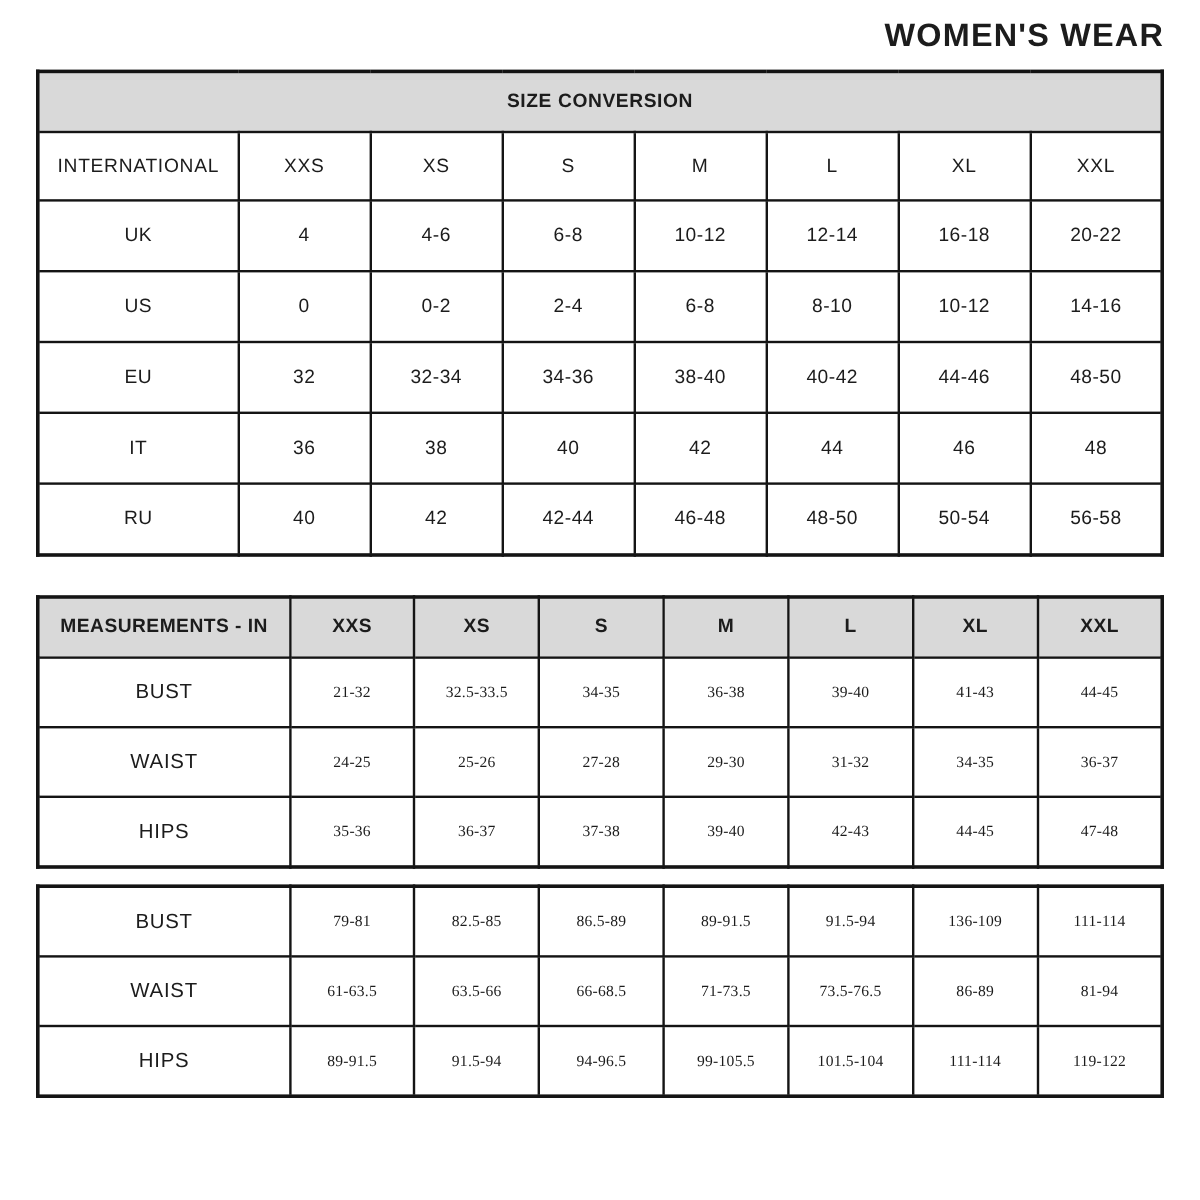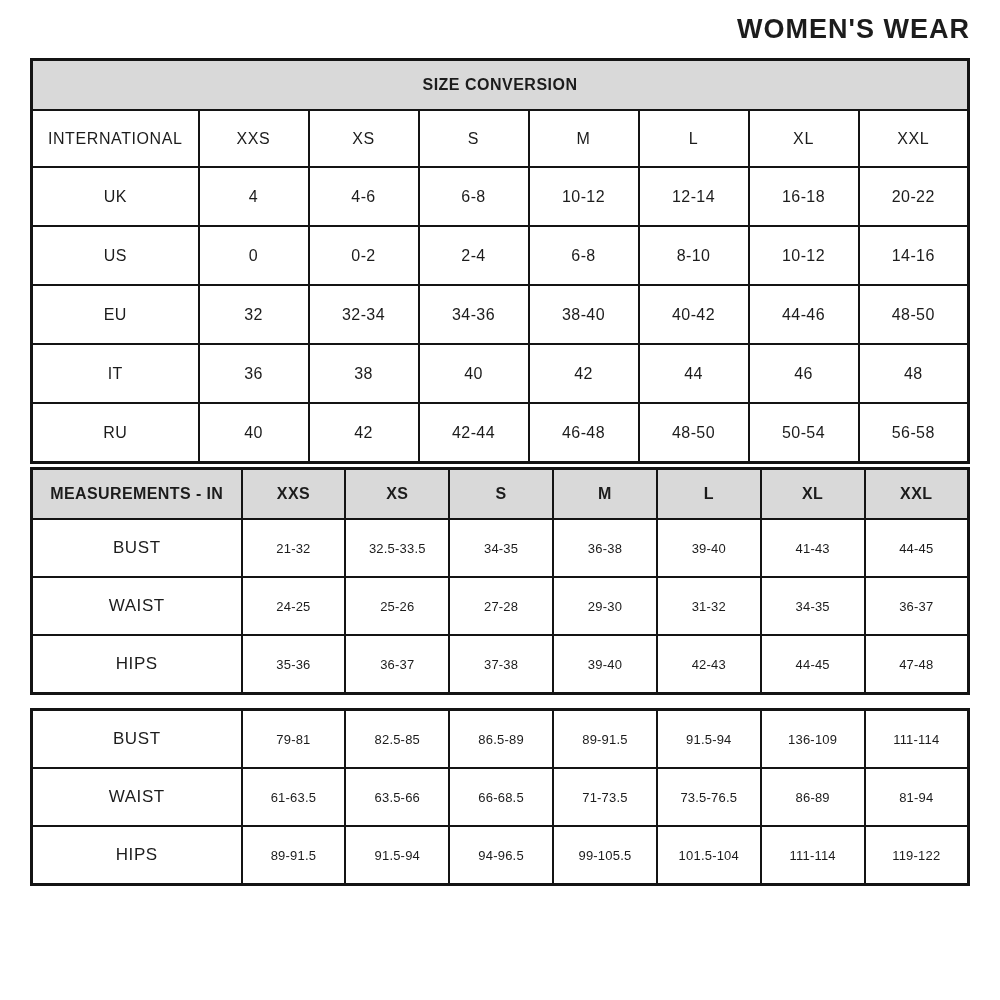--- a/index.html
+++ b/index.html
@@ -33,41 +33,41 @@
     background: #ffffff;
   }
   td {
     border: 2px solid #141414;
     text-align: center;
     vertical-align: middle;
     overflow: hidden;
     white-space: nowrap;
   }
   
-  .t1 { margin-bottom: 3px; }
+  .t1 { margin-bottom: 32px; }
   .t1 .caption-cell {
     height: 46px;
     background: #d9d9d9;
     font-weight: 700;
     font-size: 16px;
     letter-spacing: 0.5px;
   }
   .t1 .hdr-cell { height: 53px; font-size: 16px; letter-spacing: 0.6px; }
   .t1 .data-cell, .t1 .label-cell { height: 55px; font-size: 16px; letter-spacing: 0.4px; }
   
   .tm { margin-bottom: 13px; }
   .tm .hdr-cell {
     height: 46px;
     background: #d9d9d9;
     font-weight: 700;
     font-size: 16px;
     letter-spacing: 0.4px;
   }
   .tm .label-cell { height: 54px; font-size: 17px; letter-spacing: 0.6px; }
-  .tm .data-cell  { height: 54px; font-size: 13px; letter-spacing: 0.2px; }
+  .tm .data-cell  { height: 54px; font-size: 13px; letter-spacing: 0.2px; font-family: Liberation Serif, serif; }
 </style>
 </head>
 <body>
 
 <div class="page">
 
   <h1 class="title">WOMEN'S WEAR</h1>
 
   <table class="t1">
     <colgroup>

